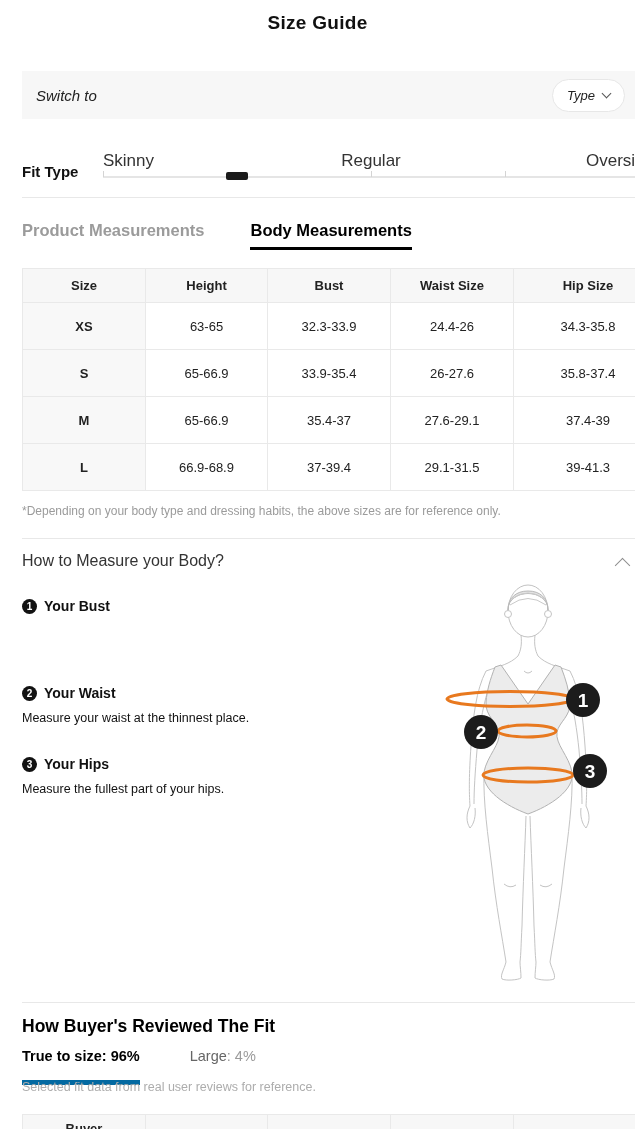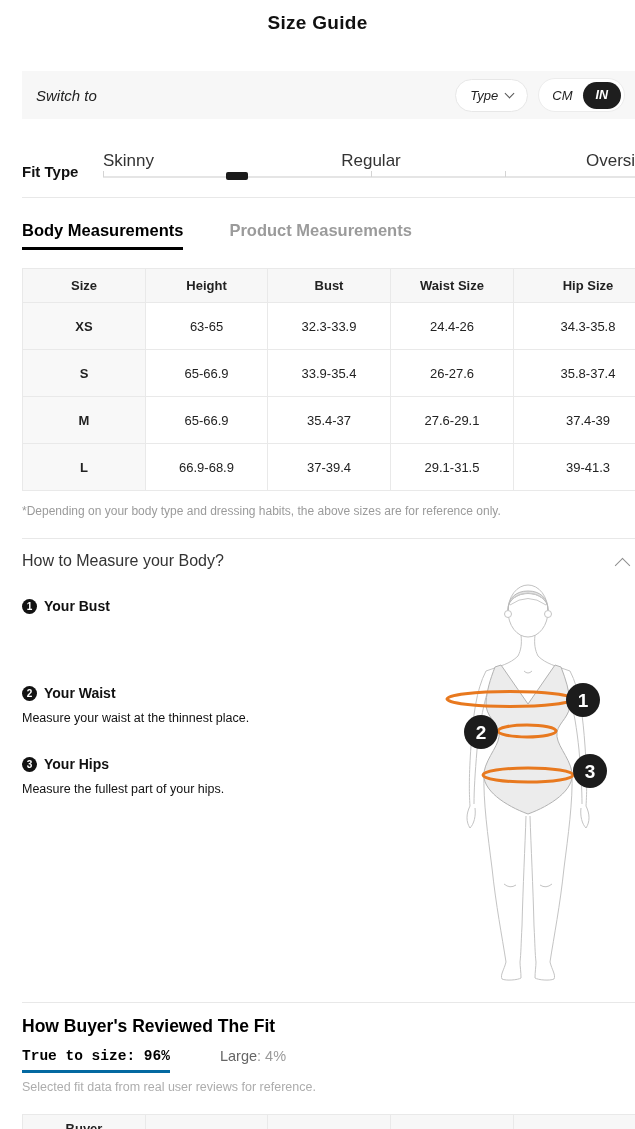--- a/index.html
+++ b/index.html
@@ -70,61 +70,57 @@
   .m-head { display:flex; align-items:center; gap:7px; font-size:14px; font-weight:bold; color:#111; }
   .m-badge { width:15px; height:15px; border-radius:50%; background:#121212; color:#fff;
     font-size:10px; font-weight:bold; display:flex; align-items:center; justify-content:center; flex:0 0 15px; }
   .m-desc { margin-top:9px; font-size:12.5px; line-height:17px; color:#111; }
 
   .figure-wrap { left:428px; top:578px; width:205px; height:414px; }
 
   
   .review-title { left:22px; top:1016px; font-size:17.5px; font-weight:bold; color:#000; }
   .review-options { left:22px; top:1048px; display:flex; gap:50px; font-size:14.5px; }
-  .fr-active { border-bottom:3px solid #0369a1; padding-bottom:6px;font-family:Liberation Mono, monospace; }
+  .fr-active { border-bottom:5px solid #0369a1; padding-bottom:16px; }
   .fr-active .fr-label, .fr-active .fr-value { font-weight:bold; color:#000; }
   .fr-other .fr-label { font-weight:normal; color:#666; }
   .fr-other .fr-value { color:#9b9b9b; }
   .review-note { left:22px; top:1080px; font-size:12.5px; color:#adadad; }
 </style>
 </head>
 <body>
 
 <div class="abs page-title">Size Guide</div>
 
 <div class="abs switch-bar">
   <span class="switch-label">Switch to</span>
   <span class="switch-spacer"></span>
   <div class="type-pill">
     <span>Type</span>
     <span class="chev-down"></span>
-  </div>
-  <div class="unit-toggle">
-    <span class="unit-cm">CM</span>
-    <span class="unit-in">IN</span>
   </div>
 </div>
 
 <div class="abs fit-label">Fit Type</div>
 <div class="abs slider">
   <span class="opt opt-0">Skinny</span>
   <span class="opt opt-1">Regular</span>
   <span class="opt opt-2">Oversized</span>
   <div class="track"></div>
   <div class="tick tick-0"></div>
   <div class="tick tick-1"></div>
   <div class="tick tick-2"></div>
   <div class="thumb"></div>
 </div>
 
 <div class="divider div-1"></div>
 
 <div class="abs tabs">
+  <div class="tab tab-inactive">Product Measurements</div>
   <div class="tab tab-active">Body Measurements</div>
-  <div class="tab tab-inactive">Product Measurements</div>
 </div>
 
 <table class="abs meas size-table-pos" id="size-table">
   <colgroup>
       <col style="width:123px">
       <col style="width:122px">
       <col style="width:123px">
       <col style="width:123px">
       <col style="width:149px">
     </colgroup>

